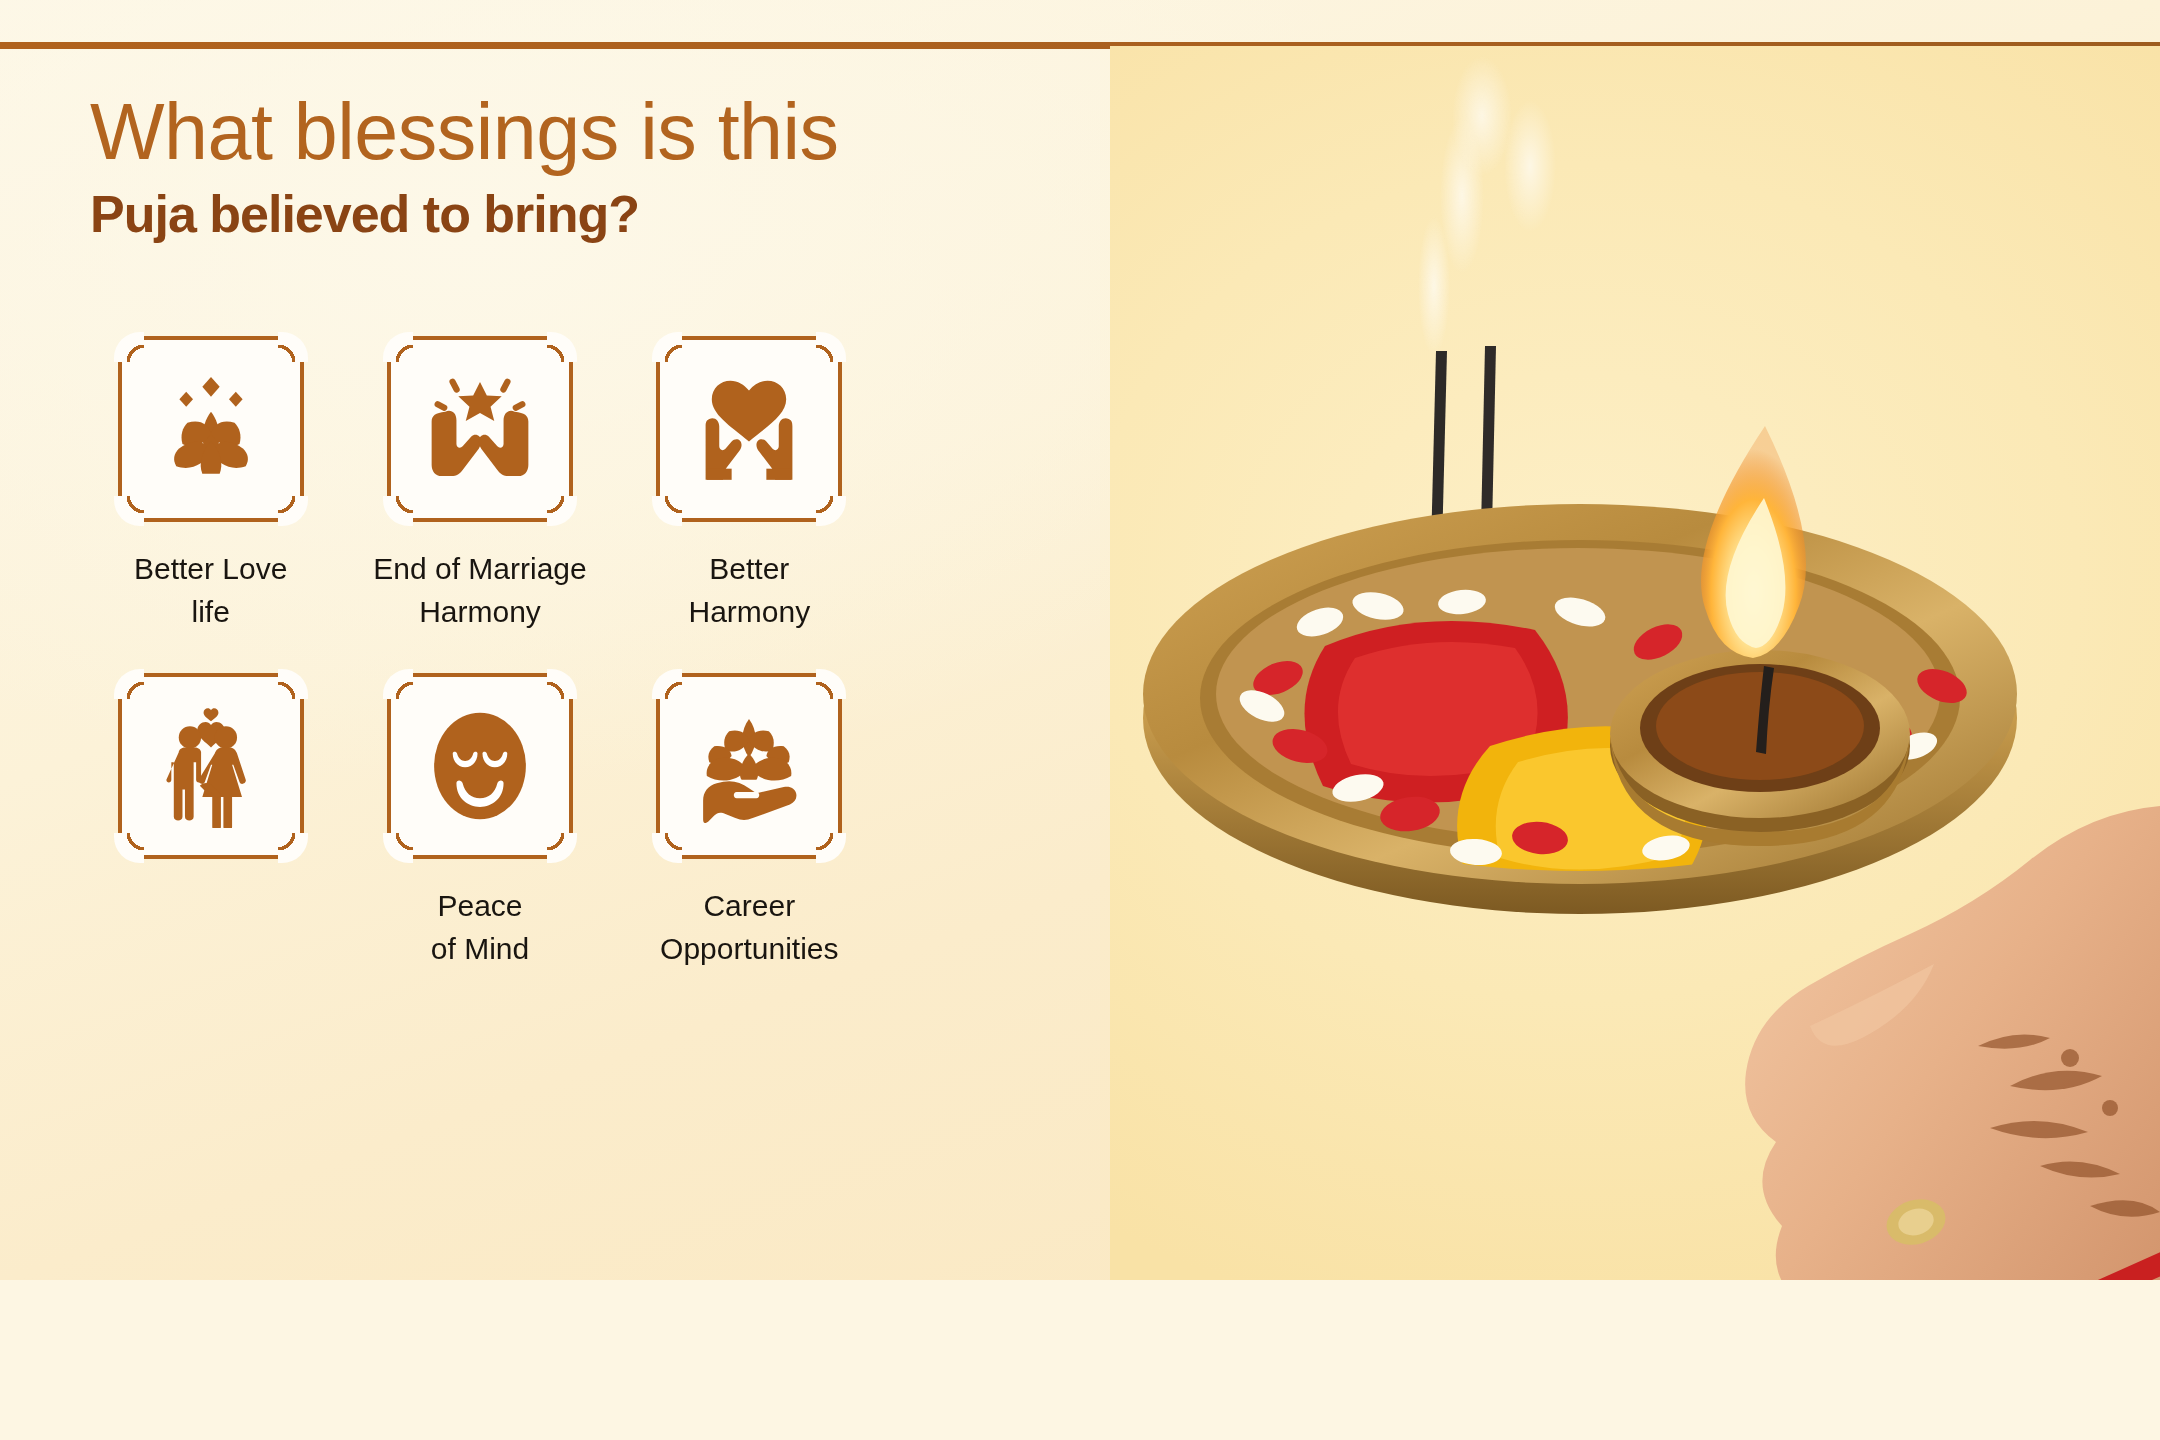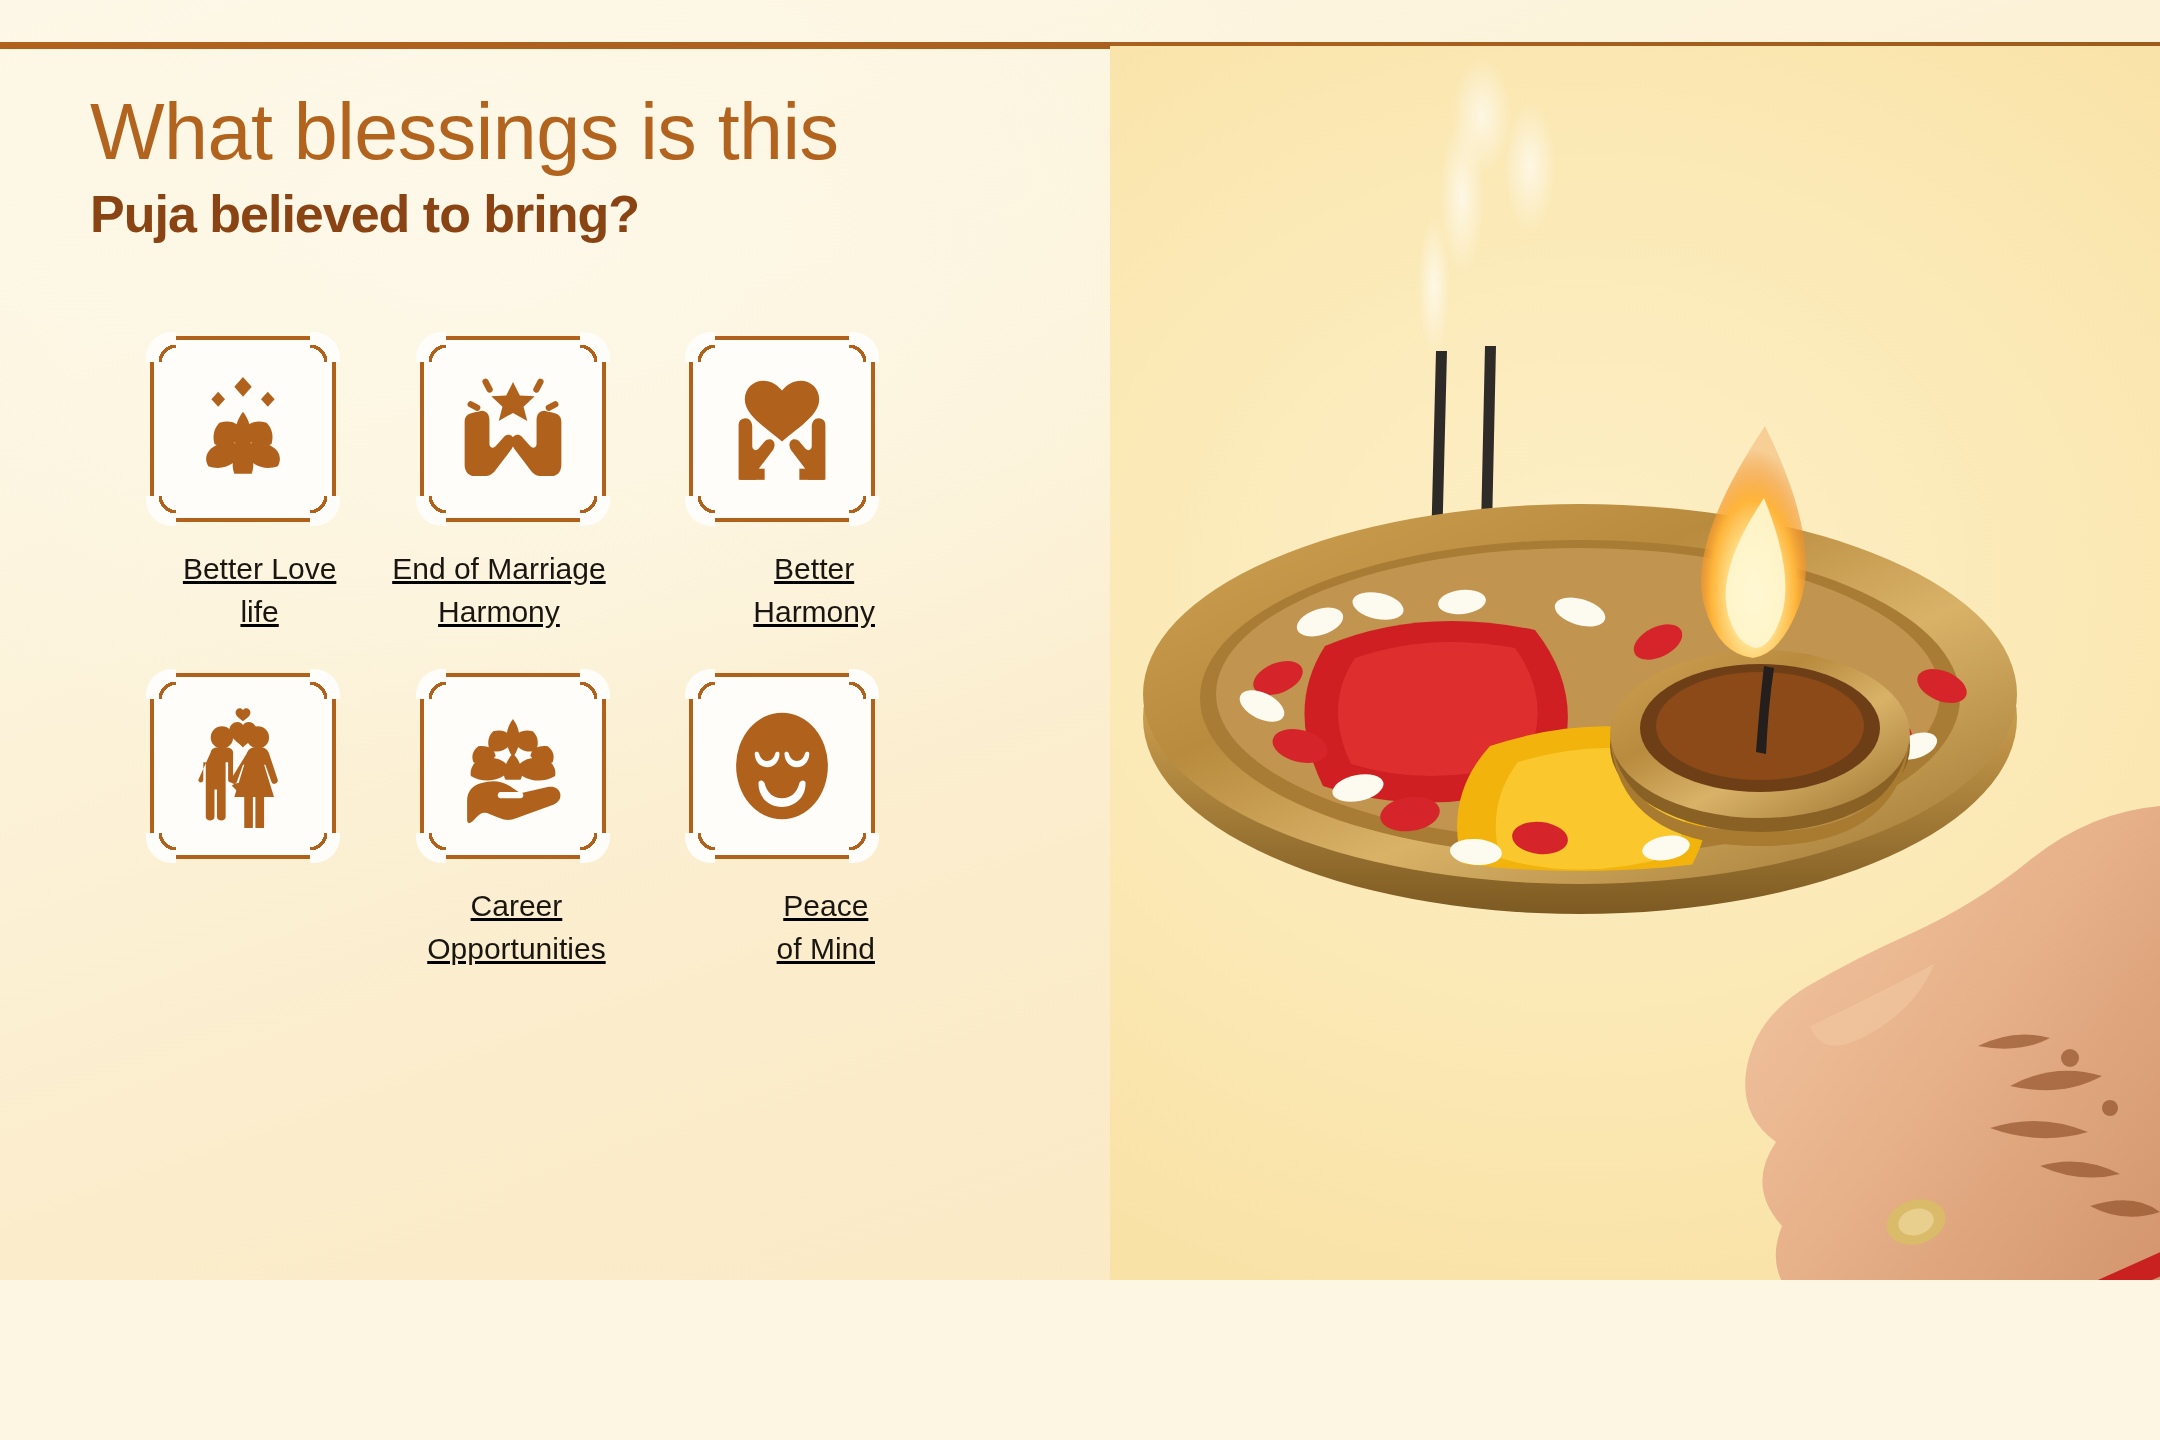--- a/index.html
+++ b/index.html
@@ -28,21 +28,21 @@
   .headline .l2{
     margin-top:17px;
     font-size:52px;line-height:1.0;font-weight:700;letter-spacing:-1px;
     color:#8a4414;white-space:nowrap;
   }
 
   
   .grid{position:absolute;left:85px;top:336px;width:790px;
         display:grid;grid-template-columns:repeat(3,1fr);
         column-gap:18px;row-gap:40px;}
-  .cell{display:flex;flex-direction:column;align-items:flex-end;text-decoration:underline;}
+  .cell{display:flex;flex-direction:column;align-items:center;}
 
   .card{
     position:relative;width:186px;height:186px;
     display:flex;align-items:center;justify-content:center;
   }
   .card .frame{
     position:absolute;inset:0;
     background:#fffdf9;
     border:4px solid #b0621d;
     border-radius:26px;
@@ -307,54 +307,54 @@
     </div>
 
     <div class="cell">
       <div class="card">
         <div class="frame"></div>
         <div class="notch n-tl"></div>
         <div class="notch n-tr"></div>
         <div class="notch n-bl"></div>
         <div class="notch n-br"></div>
         <svg viewBox="0 0 100 100">
+          <ellipse class="ic" cx="50" cy="50" rx="37" ry="43"></ellipse>
+          <path d="M28 40 c0 7 5 11 10 11 c5 0 10 -4 10 -11 c0 -2 -3 -2 -3.5 0 c-1 4 -3.5 6 -6.5 6 c-3 0 -5.5 -2 -6.5 -6 c-.5 -2 -3.5 -2 -3.5 0 Z" fill="#ffffff"></path>
+          <path d="M52 40 c0 7 5 11 10 11 c5 0 10 -4 10 -11 c0 -2 -3 -2 -3.5 0 c-1 4 -3.5 6 -6.5 6 c-3 0 -5.5 -2 -6.5 -6 c-.5 -2 -3.5 -2 -3.5 0 Z" fill="#ffffff"></path>
+          <path d="M31 64 c0 12 9 19 19 19 c10 0 19 -7 19 -19 c0 -3 -4 -3 -5 0 c-2 8 -7 12 -14 12 c-7 0 -12 -4 -14 -12 c-1 -3 -5 -3 -5 0 Z" fill="#ffffff"></path>
+        </svg>
+      </div>
+      <div class="label">
+        <div>Peace</div>
+        <div>of Mind</div>
+      </div>
+    </div>
+
+    <div class="cell">
+      <div class="card">
+        <div class="frame"></div>
+        <div class="notch n-tl"></div>
+        <div class="notch n-tr"></div>
+        <div class="notch n-bl"></div>
+        <div class="notch n-br"></div>
+        <svg viewBox="0 0 100 100">
           <g class="ic">
             <path d="M50 12 c7 9 7 22 0 31 c-7 -9 -7 -22 0 -31 Z"></path>
             <path d="M34 22 c8 -2 14 1 16 8 c-5 8 -13 10 -19 7 c-2 -6 -1 -11 3 -15 Z"></path>
             <path d="M66 22 c-8 -2 -14 1 -16 8 c5 8 13 10 19 7 c2 -6 1 -11 -3 -15 Z"></path>
             <path d="M22 34 c8 -1 13 2 14 8 c-5 7 -12 8 -18 5 c-2 -6 0 -10 4 -13 Z"></path>
             <path d="M78 34 c-8 -1 -13 2 -14 8 c5 7 12 8 18 5 c2 -6 0 -10 -4 -13 Z"></path>
             <path d="M22 45 c12 -4 22 0 26 8 c-8 10 -22 11 -32 5 c-1 -6 2 -10 6 -13 Z"></path>
             <path d="M78 45 c-12 -4 -22 0 -26 8 c8 10 22 11 32 5 c1 -6 -2 -10 -6 -13 Z"></path>
             <path d="M50 40 c7 7 9 17 6 21 l-12 0 c-3 -4 -1 -14 6 -21 Z"></path>
             <path d="M13 78 c0 -7 4 -12 11 -14 c10 -3 18 -2 26 4 l6 4 l22 -5 c5 -1 9 1 10 5 c1 4 -1 7 -5 9 l-30 11 c-5 2 -9 2 -14 0 l-10 -4 c-3 -1 -5 0 -7 2 l-5 5 c-3 2 -4 1 -4 -2 Z"></path>
             <path d="M40 71 l16 0 c3 0 3 5 0 5 l-16 0 c-3 0 -3 -5 0 -5 Z" fill="#fffdf9"></path>
           </g>
         </svg>
       </div>
       <div class="label">
         <div>Career</div>
         <div>Opportunities</div>
       </div>
     </div>
 
-    <div class="cell">
-      <div class="card">
-        <div class="frame"></div>
-        <div class="notch n-tl"></div>
-        <div class="notch n-tr"></div>
-        <div class="notch n-bl"></div>
-        <div class="notch n-br"></div>
-        <svg viewBox="0 0 100 100">
-          <ellipse class="ic" cx="50" cy="50" rx="37" ry="43"></ellipse>
-          <path d="M28 40 c0 7 5 11 10 11 c5 0 10 -4 10 -11 c0 -2 -3 -2 -3.5 0 c-1 4 -3.5 6 -6.5 6 c-3 0 -5.5 -2 -6.5 -6 c-.5 -2 -3.5 -2 -3.5 0 Z" fill="#ffffff"></path>
-          <path d="M52 40 c0 7 5 11 10 11 c5 0 10 -4 10 -11 c0 -2 -3 -2 -3.5 0 c-1 4 -3.5 6 -6.5 6 c-3 0 -5.5 -2 -6.5 -6 c-.5 -2 -3.5 -2 -3.5 0 Z" fill="#ffffff"></path>
-          <path d="M31 64 c0 12 9 19 19 19 c10 0 19 -7 19 -19 c0 -3 -4 -3 -5 0 c-2 8 -7 12 -14 12 c-7 0 -12 -4 -14 -12 c-1 -3 -5 -3 -5 0 Z" fill="#ffffff"></path>
-        </svg>
-      </div>
-      <div class="label">
-        <div>Peace</div>
-        <div>of Mind</div>
-      </div>
-    </div>
-
   </div>
 </div>
 
 </body></html>

